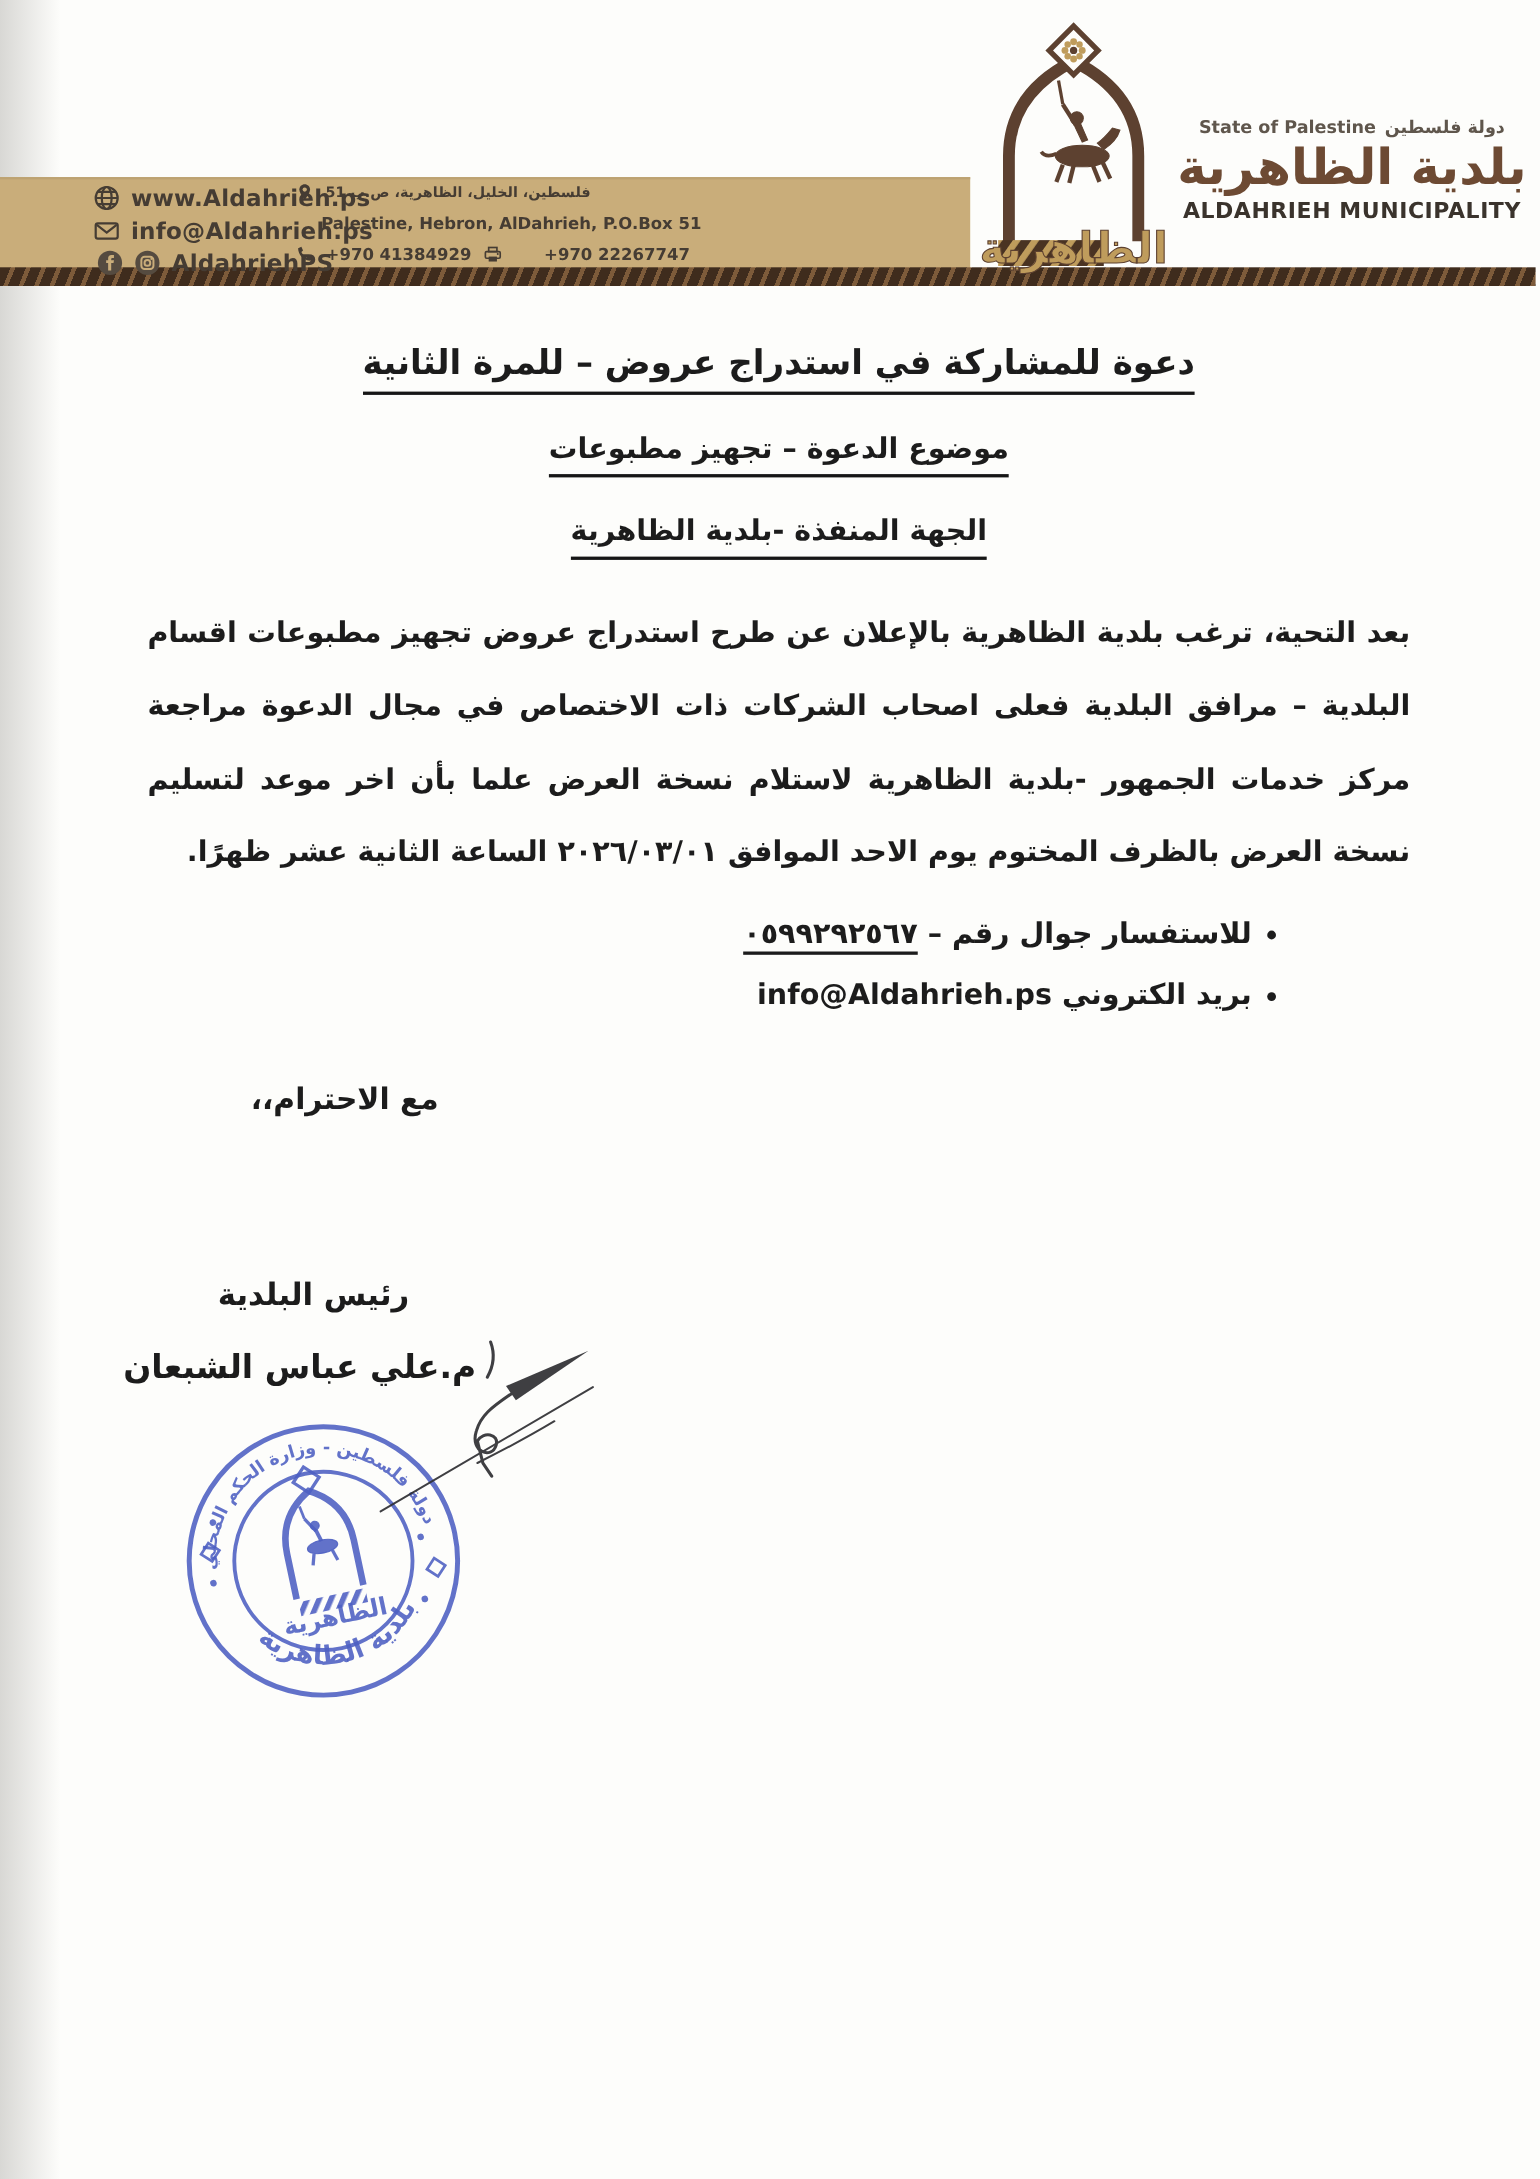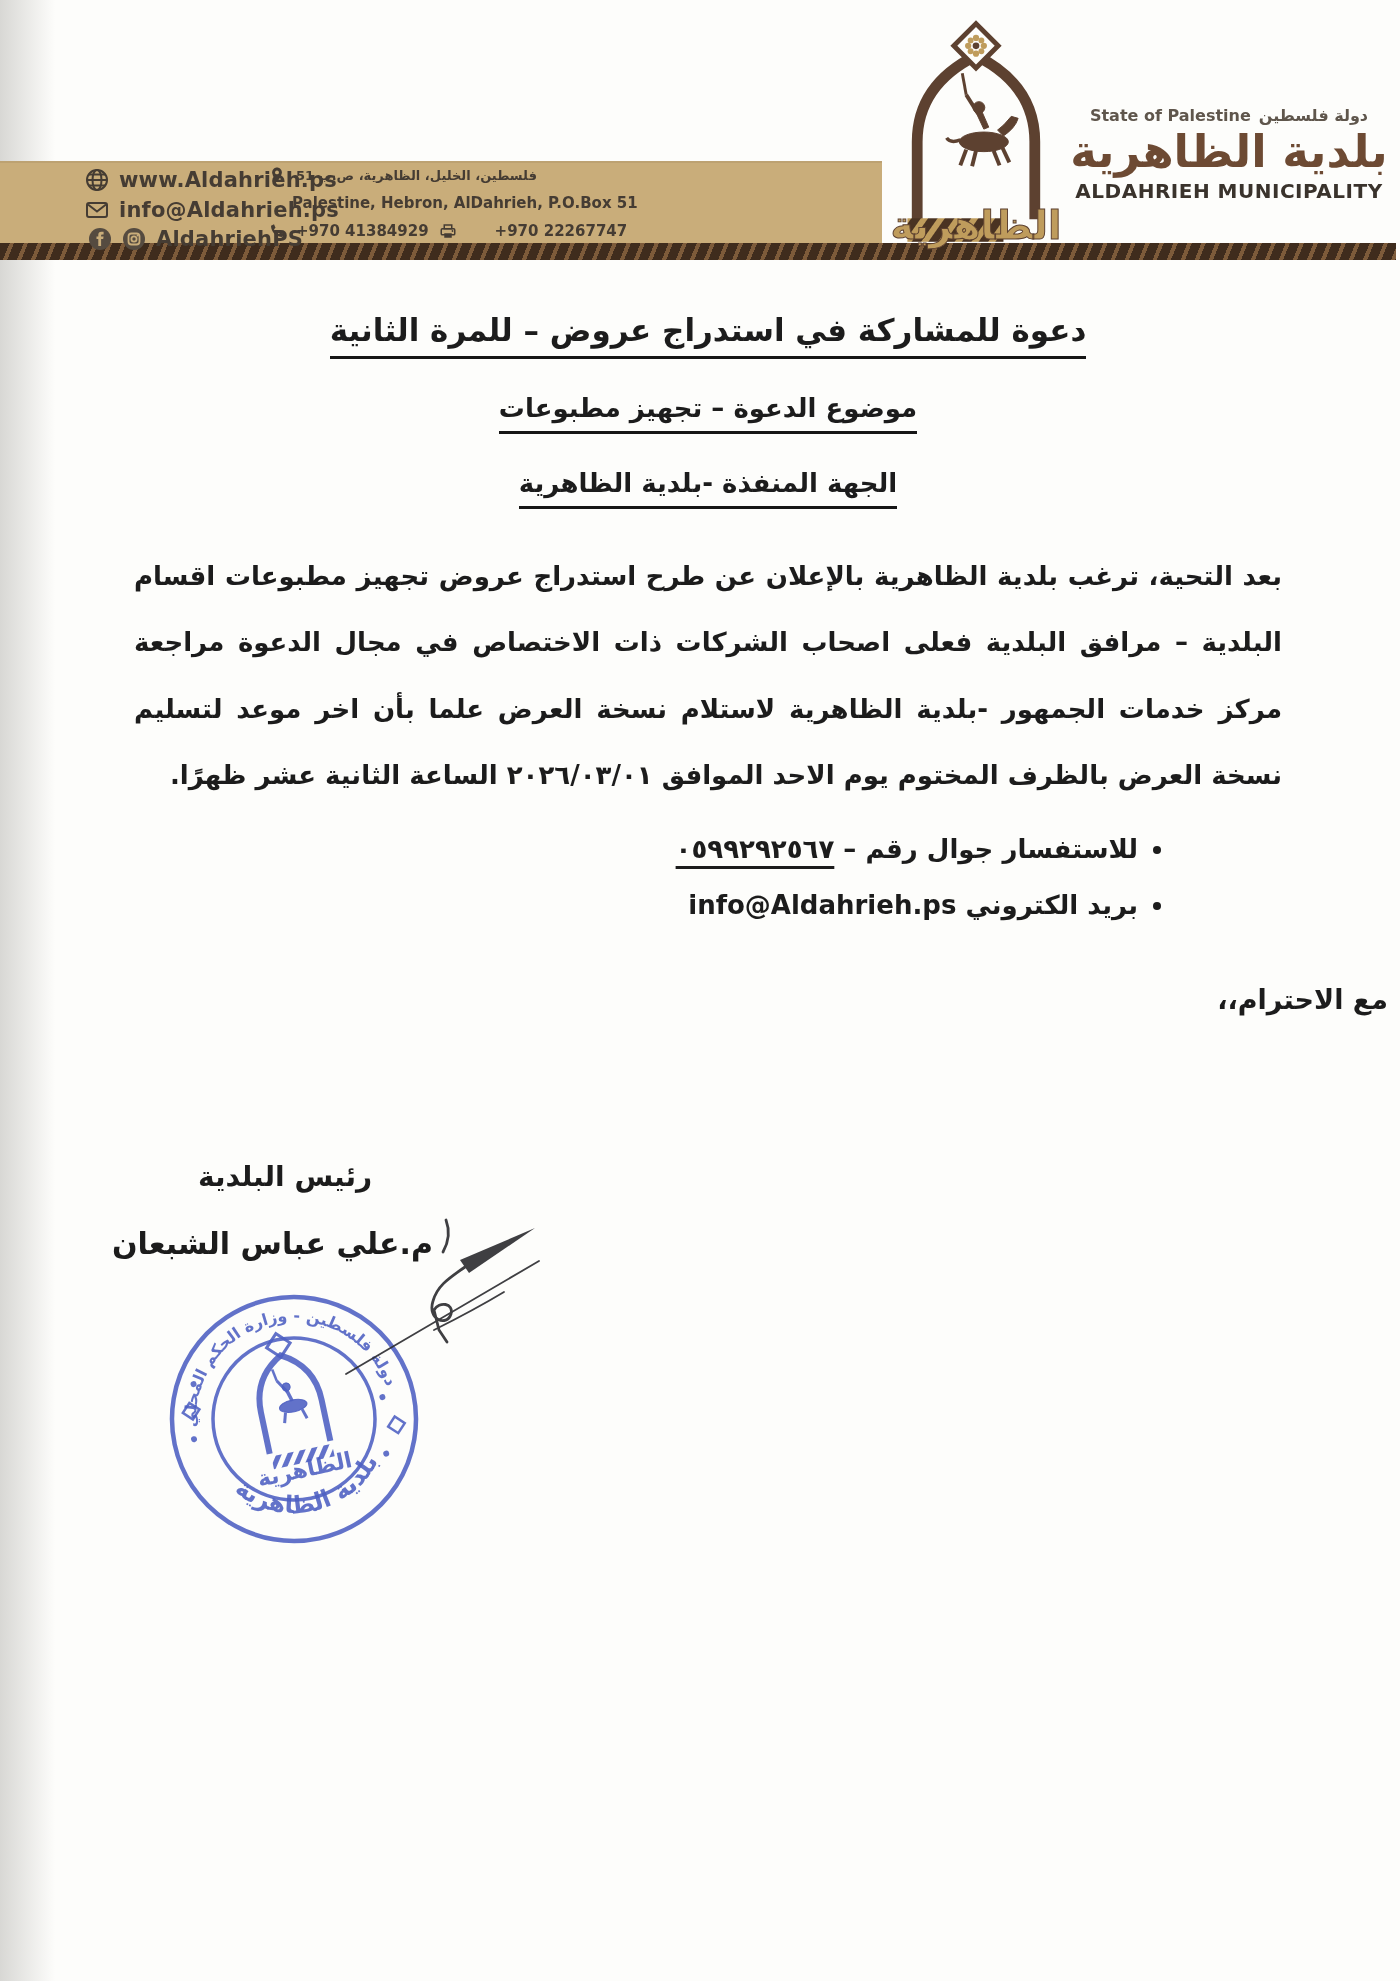--- a/index.html
+++ b/index.html
@@ -31,21 +31,21 @@
   .content{position:absolute;left:128px;right:112px;top:312px;direction:rtl;text-align:center;}
   .h-line{font-weight:bold;margin:0 0 34px 0;}
   .h-line .u{display:inline-block;border-bottom:3px solid #161616;padding-bottom:8px;}
   .h1{font-size:31px;}
   .h2{font-size:26px;}
   .para{font-size:26px;font-weight:bold;line-height:2.55;text-align:justify;
     text-align-last:right;margin:14px 6px 0 6px;}
   ul.bullets{margin:26px 150px 0 0;padding:0;text-align:right;}
   ul.bullets li{font-size:26px;font-weight:bold;margin-bottom:26px;}
   .num-u{text-decoration:underline;text-underline-offset:8px;text-decoration-thickness:2.5px;}
-  .closing{font-size:27px;font-weight:bold;text-align:right;transform:translateX(100px);margin-top:64px;}
+  .closing{font-size:27px;font-weight:bold;text-align:left;transform:translateX(100px);margin-top:64px;}
   .signer-title{position:absolute;left:198px;top:1160px;font-size:28px;font-weight:bold;direction:rtl;}
   .signer-name{position:absolute;left:112px;top:1226px;font-size:30px;font-weight:bold;direction:rtl;}
   .stamp-svg{position:absolute;left:163px;top:1288px;}
   .sig-svg{position:absolute;left:288px;top:1168px;}
 </style>
 </head>
 <body>
 
 <div class="page">
   <div class="scan-edge"></div>

